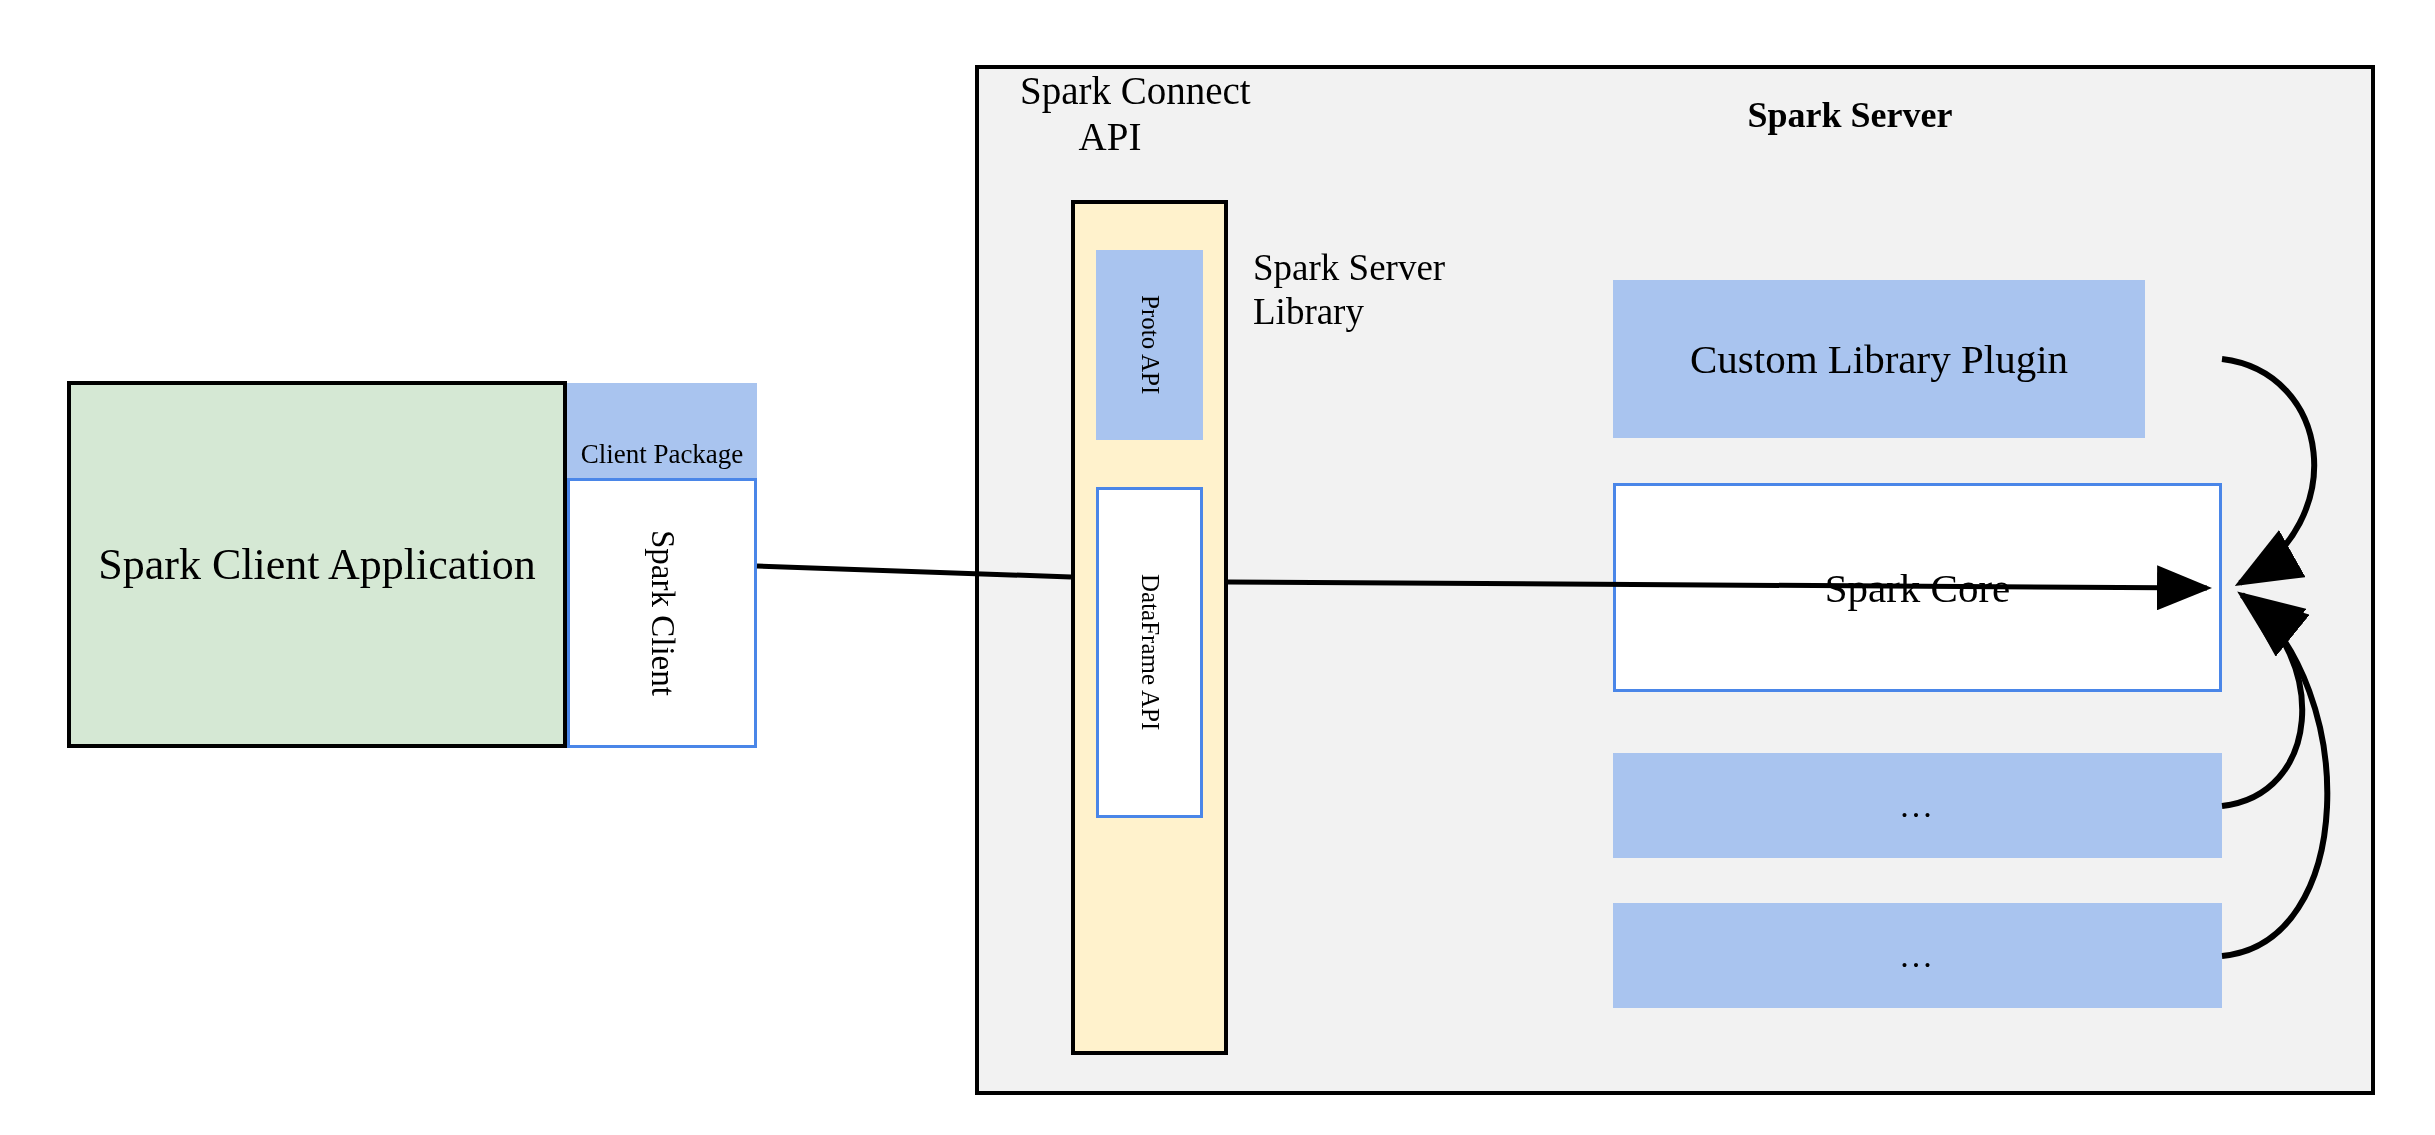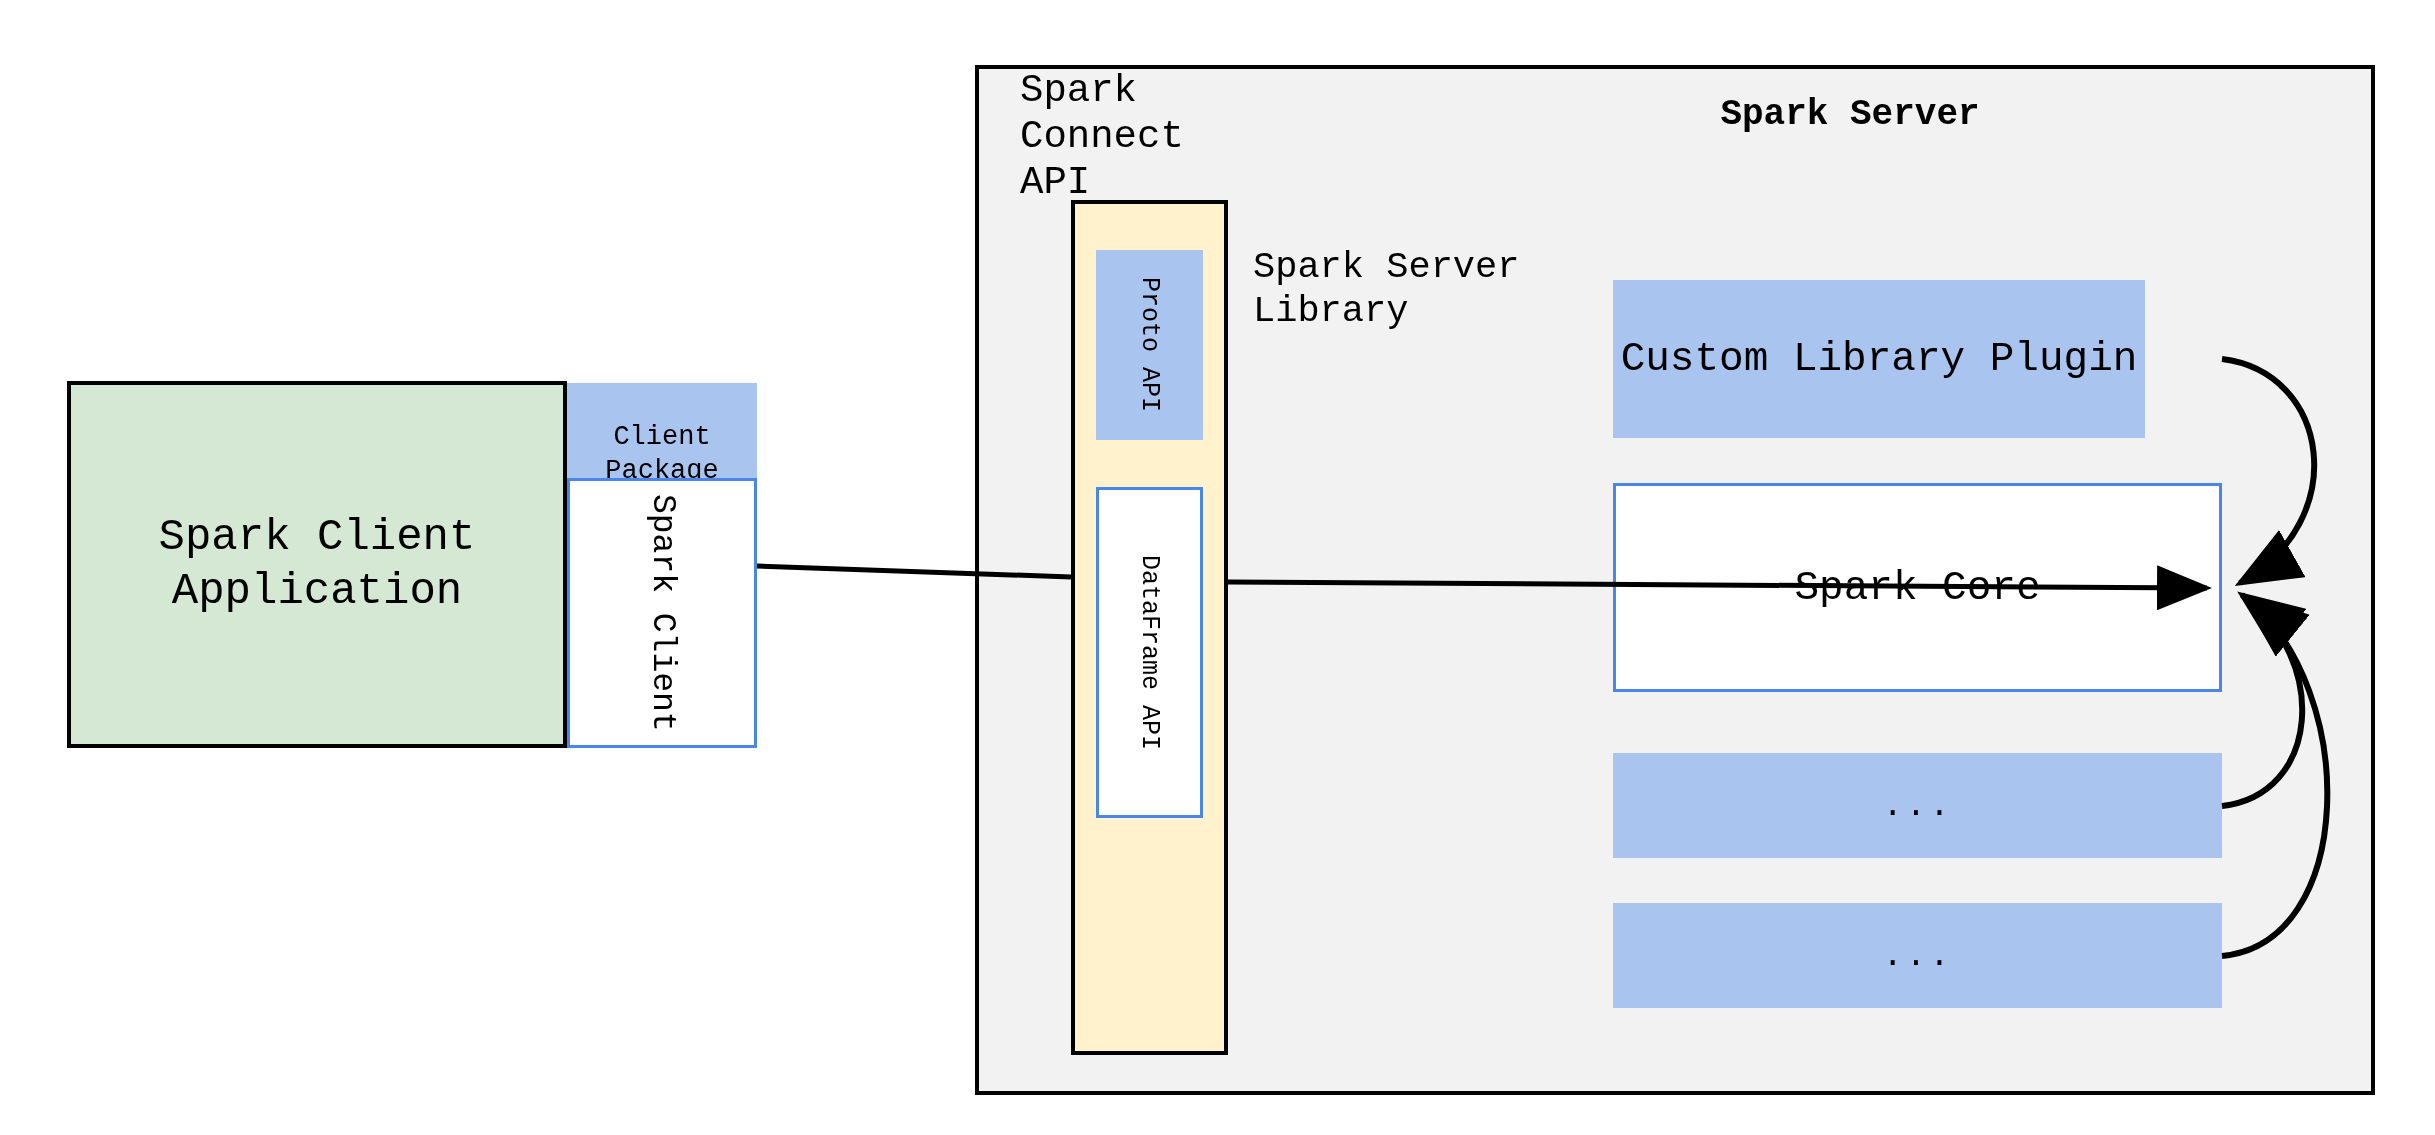--- a/index.html
+++ b/index.html
@@ -5,21 +5,21 @@
   html, body {
     margin: 0;
     padding: 0;
     background: #ffffff;
   }
   #canvas {
     position: relative;
     width: 2435px;
     height: 1135px;
     background: #ffffff;
-    font-family: Liberation Mono, monospace;
+    font-family: Liberation Serif, serif;
     overflow: hidden;
   }
 
   .box { position: absolute; box-sizing: border-box; }
 
   .label {
     position: absolute;
     color: #000000;
     white-space: pre-line;
     line-height: 1.18;
@@ -70,20 +70,21 @@
     border: 4px solid #000000;
   }
 
   #spark-connect-label {
     left: 1020px; top: 68px; width: 300px;
     font-size: 39px;
     text-align: left;
   }
   #spark-connect-label .line2 {
     display: block;
+    text-align: center;
     width: 180px;
   }
 
   #server-title {
     left: 1720px; top: 94px; width: 260px;
     font-size: 36px;
     font-weight: bold;
     text-align: center;
   }
 

